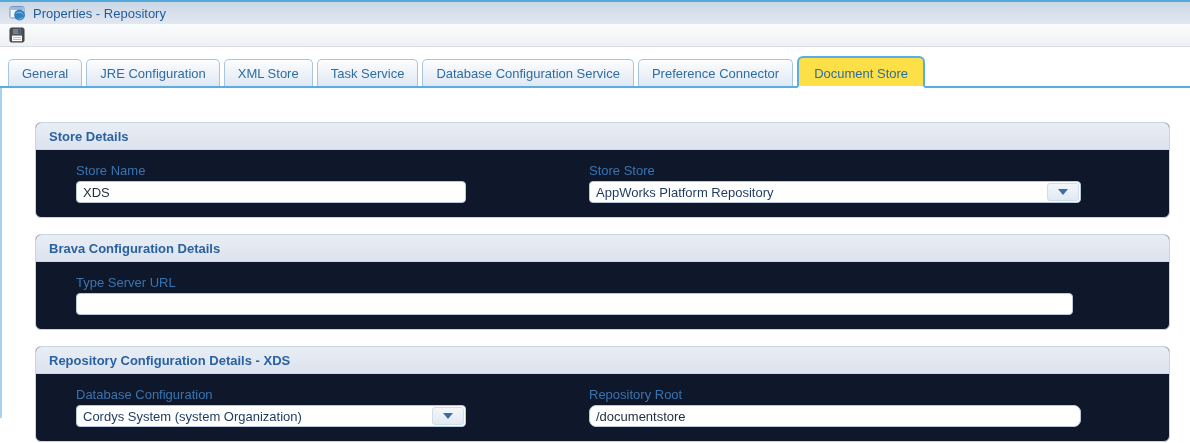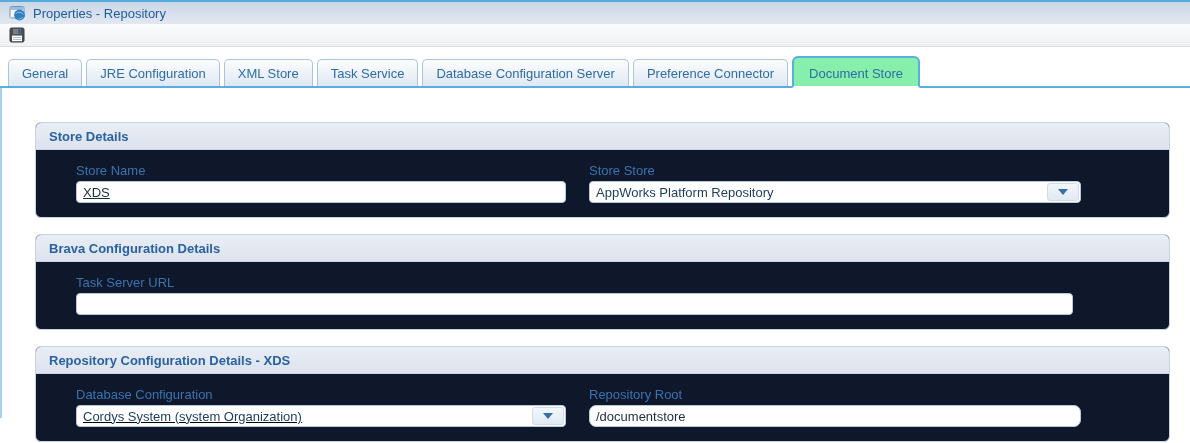--- a/index.html
+++ b/index.html
@@ -34,21 +34,21 @@
     border-bottom:2px solid #58aee2;
   }
   .tab {
     font-size:13px; color:#2e6da4; white-space:nowrap; cursor:pointer;
     background:linear-gradient(#fcfdfe, #dfe8f3);
     border:1px solid #a9c4de; border-bottom:none;
     border-radius:5px 5px 0 0;
     padding:6px 13px 5px; margin-right:4px;
   }
   .tab.active {
-    background:#86efac;
+    background:#fde047;
     border:2px solid #58aee2; border-bottom:2px solid #ffffff;
     border-radius:6px 6px 0 0;
     padding:8px 15px 5px; margin-bottom:-2px;
     color:#2e6da4; position:relative; z-index:2;
   }
 
   
   .content {
     border-left:2px solid #a6d2f0;
     padding:34px 20px 0 33px;
@@ -69,21 +69,21 @@
   .col-left  { width:513px; flex:0 0 auto; }
   .col-right { flex:1 1 auto; }
   .field-label {
     display:block; font-size:13px; color:#3a74b0; margin:6px 0 3px;
   }
   .text-input {
     height:22px; border:1px solid #b5c8df; border-radius:4px;
     padding:0 6px; font-size:13px; color:#1d2d3e; background:#ffffff;
     font-family:"Liberation Sans", sans-serif; outline:none; display:block;
   }
-  .w-half { width:490px;text-decoration:underline; }
+  .w-half { width:390px; }
   .w-half-r { width:492px;border-radius:7px; }
   .w-wide { width:997px; max-width:100%; }
 
   .dropdown {
     height:22px; border:1px solid #b5c8df; border-radius:4px;
     background:#ffffff; display:flex; align-items:center; cursor:pointer;gap:20px;
   }
   .dropdown-value {
     flex:1 1 auto; font-size:13px; color:#1d3a5f; padding-left:6px;
     white-space:nowrap; overflow:hidden;
@@ -127,21 +127,21 @@
         <rect x="4" y="12" width="8" height="1" fill="#b9bcc0"></rect>
       </svg>
     </button>
   </div>
 
   <div class="tabbar">
     <div class="tab">General</div>
     <div class="tab">JRE Configuration</div>
     <div class="tab">XML Store</div>
     <div class="tab">Task Service</div>
-    <div class="tab">Database Configuration Server</div>
+    <div class="tab">Database Configuration Service</div>
     <div class="tab">Preference Connector</div>
     <div class="tab active">Document Store</div>
   </div>
 
   <div class="content">
 
     <div class="fieldset">
       <div class="fieldset-header">Store Details</div>
       <div class="fieldset-body">
         <div class="col-left">
@@ -157,21 +157,21 @@
             </span>
           </div>
         </div>
       </div>
     </div>
 
     <div class="fieldset">
       <div class="fieldset-header">Brava Configuration Details</div>
       <div class="fieldset-body">
         <div>
-          <label class="field-label">Task Server URL</label>
+          <label class="field-label">Type Server URL</label>
           <input class="text-input w-wide" type="text" value="" style="">
         </div>
       </div>
     </div>
 
     <div class="fieldset">
       <div class="fieldset-header">Repository Configuration Details - XDS</div>
       <div class="fieldset-body">
         <div class="col-left">
           <label class="field-label">Database Configuration</label>

